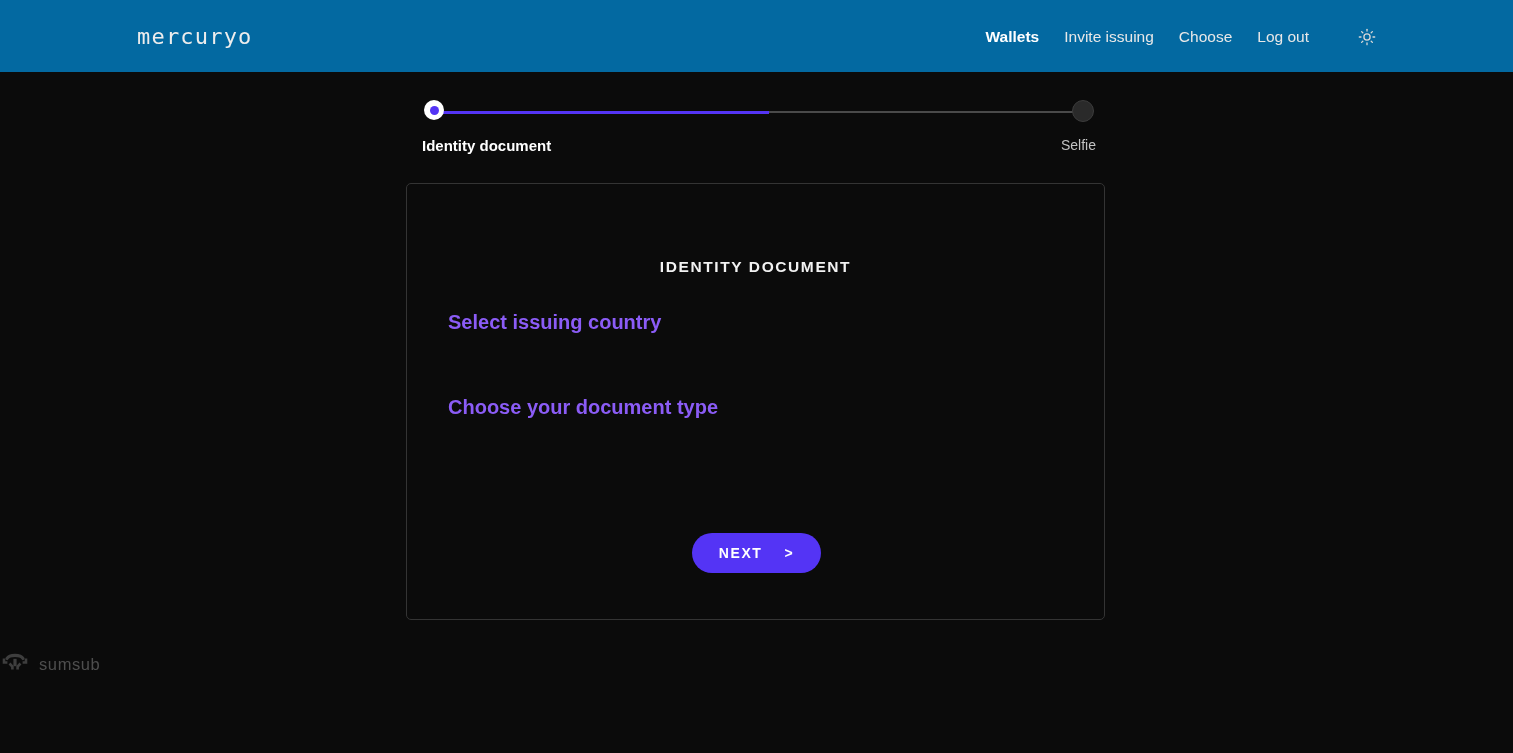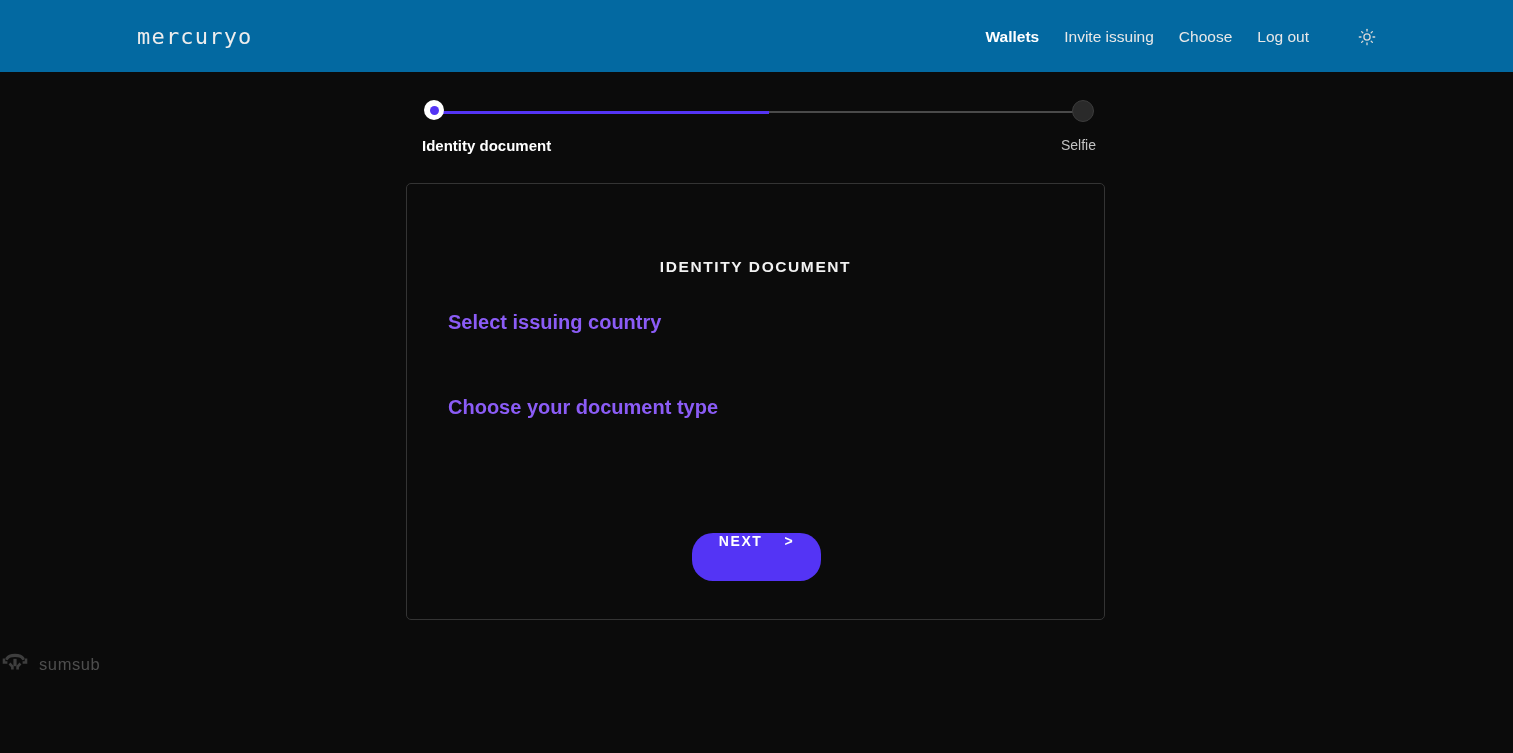--- a/index.html
+++ b/index.html
@@ -264,32 +264,32 @@
     font-size: 15.5px;
     color: #e6e6e6;
     white-space: nowrap;
   }
 
   .next-button {
     position: absolute;
     left: 285px;
     top: 349px;
     width: 129px;
-    height: 48px;
+    height: 40px;
     border-radius: 21px;
     background: #5434f5;
     border: none;
     color: #ffffff;
     font-family: "Liberation Sans", sans-serif;
     font-size: 14px;
     font-weight: 700;
     letter-spacing: 1.6px;
     cursor: pointer;
     display: flex;
-    align-items: flex-start;
+    align-items: center;
     justify-content: center;
     gap: 22px;
   }
   .next-chevron {
     font-size: 14px;
     font-weight: 700;
   }
 
   
   .footer {

